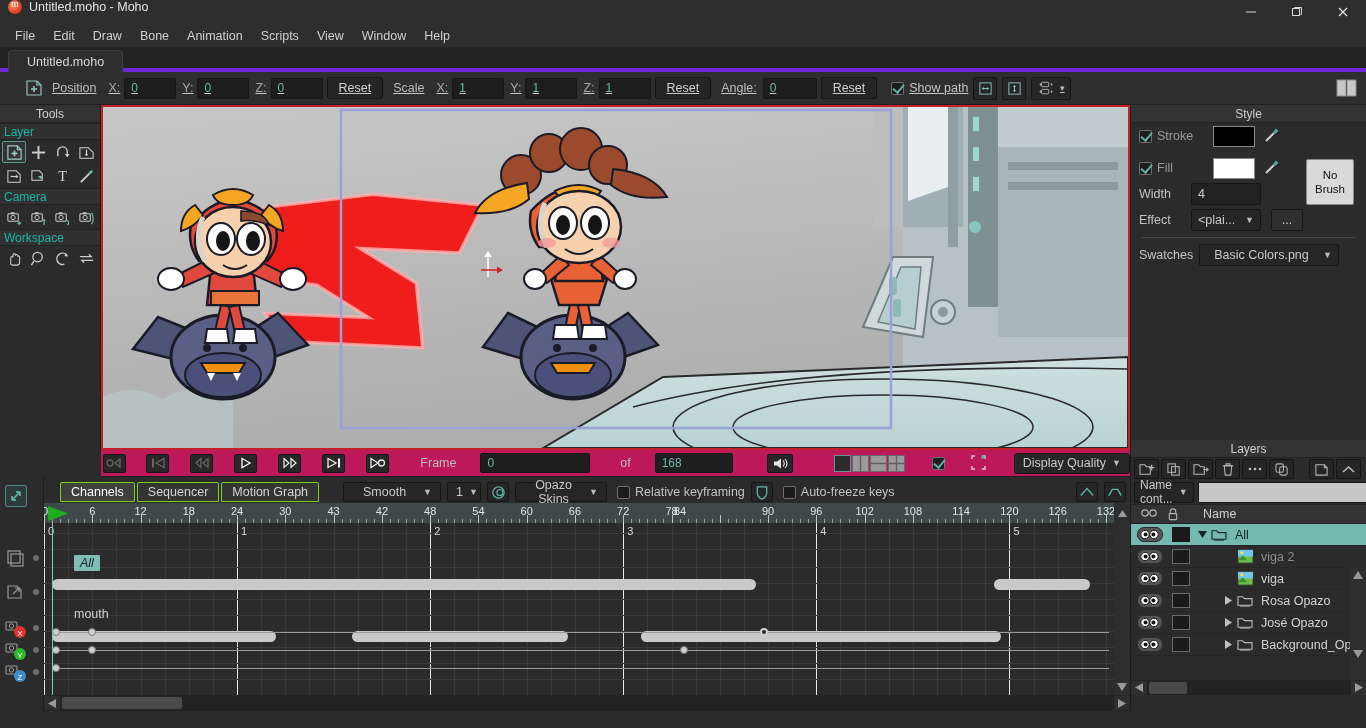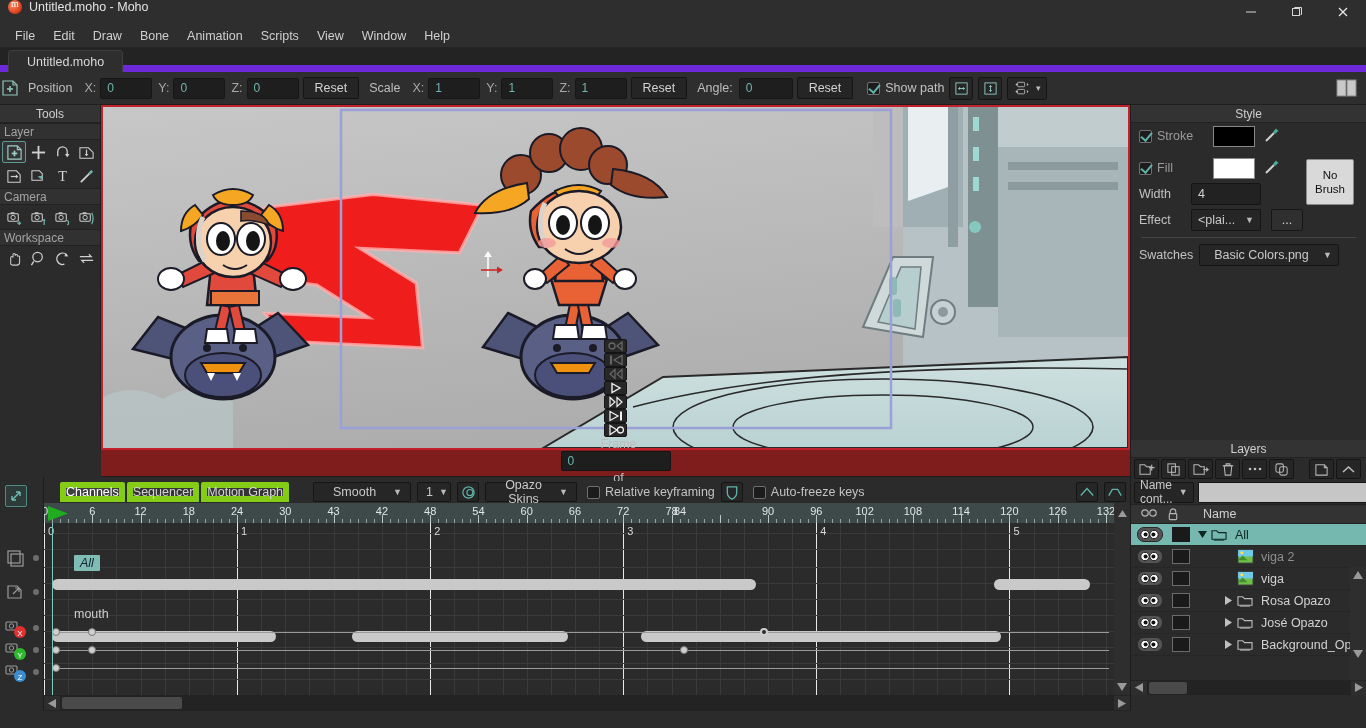--- a/index.html
+++ b/index.html
@@ -42,35 +42,36 @@
     background:#2e2e2e; display:flex; align-items:center; padding-left:6px;
     border-bottom:1px solid #242424;
   }
   .menu-item {
     padding:3px 9px; font-size:12.5px; color:#cfcfcf; border-radius:2px;
   }
 
   
   .tabstrip {
     position:absolute; left:0; top:48px; width:1366px; height:24px;
-    background:#232323; border-bottom:7px solid #6d28d9;
+    background:#232323; border-bottom:4px solid #6d28d9;
   }
   .doctab {
     position:absolute; left:8px; top:2px; height:22px; padding:0 18px;
     background:#2e2e2e; color:#d8d8d8; font-size:12.5px;
     display:flex; align-items:center;
     border-top-left-radius:4px; border-top-right-radius:4px;
     border:1px solid #3e3e3e; border-bottom:none;
   }
 
   
   .xformbar {
     position:absolute; left:0; top:72px; width:1366px; height:33px;
-    background:#2e2e2e; display:flex; align-items:center; padding-left:0;
+    background:#2e2e2e; display:flex; align-items:center; padding-left:24px;
     border-bottom:1px solid #1f1f1f;
+    text-decoration:underline;
   }
   .xb-icon {
     width:20px; height:20px; flex:none; margin-right:8px;
     display:flex; align-items:center; justify-content:center;
   }
   .xb-label { color:#bdbdbd; font-size:12.5px; margin-right:6px; white-space:nowrap; }
   .xb-axis { color:#a8a8a8; font-size:12.5px; margin:0 4px 0 6px; }
   .xb-field {
     height:21px; background:#1e1e1e; border:1px solid #161616;
     color:#6fb6ad; font-size:12px; padding:0 6px; line-height:19px;
@@ -105,21 +106,21 @@
   
   .toolspanel {
     position:absolute; left:0; top:105px; width:101px; height:345px;
     background:#2b2b2b; border-right:1px solid #1d1d1d;
   }
   .panel-title {
     height:18px; background:#333; color:#cfcfcf; font-size:12px;
     text-align:center; line-height:18px; border-bottom:1px solid #222;
   }
   .tool-group-label {
-    height:17px; background:#313131; color:#a3a3a3; font-size:12px;
+    height:17px; background:#313131; color:#14b8a6; font-size:12px;
     padding-left:4px; line-height:17px; border-bottom:1px solid #222;
     border-top:1px solid #222;
   }
   .tool-row { display:flex; padding:1px 2px; background:#2b2b2b; }
   .tool {
     width:24px; height:22px; display:flex; align-items:center; justify-content:center;
     margin:0 0px;
   }
   .tool.sel { background:#343434; border:1px solid #5d9c94; border-radius:2px; }
 
@@ -161,23 +162,22 @@
   .sp-sep { height:1px; background:#444; margin:4px 10px; }
   .btn3 {
     height:22px; background:#2f2f2f; border:1px solid #161616; color:#d6d6d6;
     font-size:12.5px; display:flex; align-items:center; justify-content:center;
     border-radius:2px;
   }
 
   
   .playbar {
     position:absolute; left:101px; top:450px; width:1029px; height:27px;
-    background:#7f1d1d; display:flex; align-items:center; justify-content:center;
+    background:#be185d; display:flex; align-items:center; justify-content:space-between;
     border-bottom:1px solid #1e1e1e;
-    flex-direction:column;
   }
   .pb-btn {
     width:23px; height:19px; background:#272727; border:1px solid #151515;
     margin:0 1.5px; display:flex; align-items:center; justify-content:center;
     border-radius:2px;
   }
   .pb-btn.dis svg { opacity:0.38; }
   .pb-label { color:#bdbdbd; font-size:12.5px; margin:0 6px 0 12px; }
   .pb-field {
     height:20px; background:#1e1e1e; border:1px solid #151515; color:#6fb6ad;
@@ -193,21 +193,21 @@
     font-size:12.5px; padding:0 8px; line-height:19px; border-radius:3px;
     display:flex; align-items:center; margin-left:8px;
   }
 
   
   .tlbar {
     position:absolute; left:44px; top:481px; width:1086px; height:22px;
     background:#2b2b2b; display:flex; align-items:center;
   }
   .tl-tab {
-    height:20px; padding:0 0; background:#343434; border:6px solid #84cc16;
+    height:20px; padding:0 10px; background:#343434; border:1px solid #84cc16;
     color:#d4d4d4; font-size:12.5px; display:flex; align-items:center;
     margin-right:2px; border-radius:2px 2px 0 0;
   }
   .tl-tab.active { background:#3f3f3f; color:#fff; }
   .tl-combo {
     height:20px; background:#262626; border:1px solid #151515; color:#c9c9c9;
     font-size:12.5px; padding:0 8px; display:flex; align-items:center;
     justify-content:space-between; border-radius:2px;
   }
   .tl-sq {

